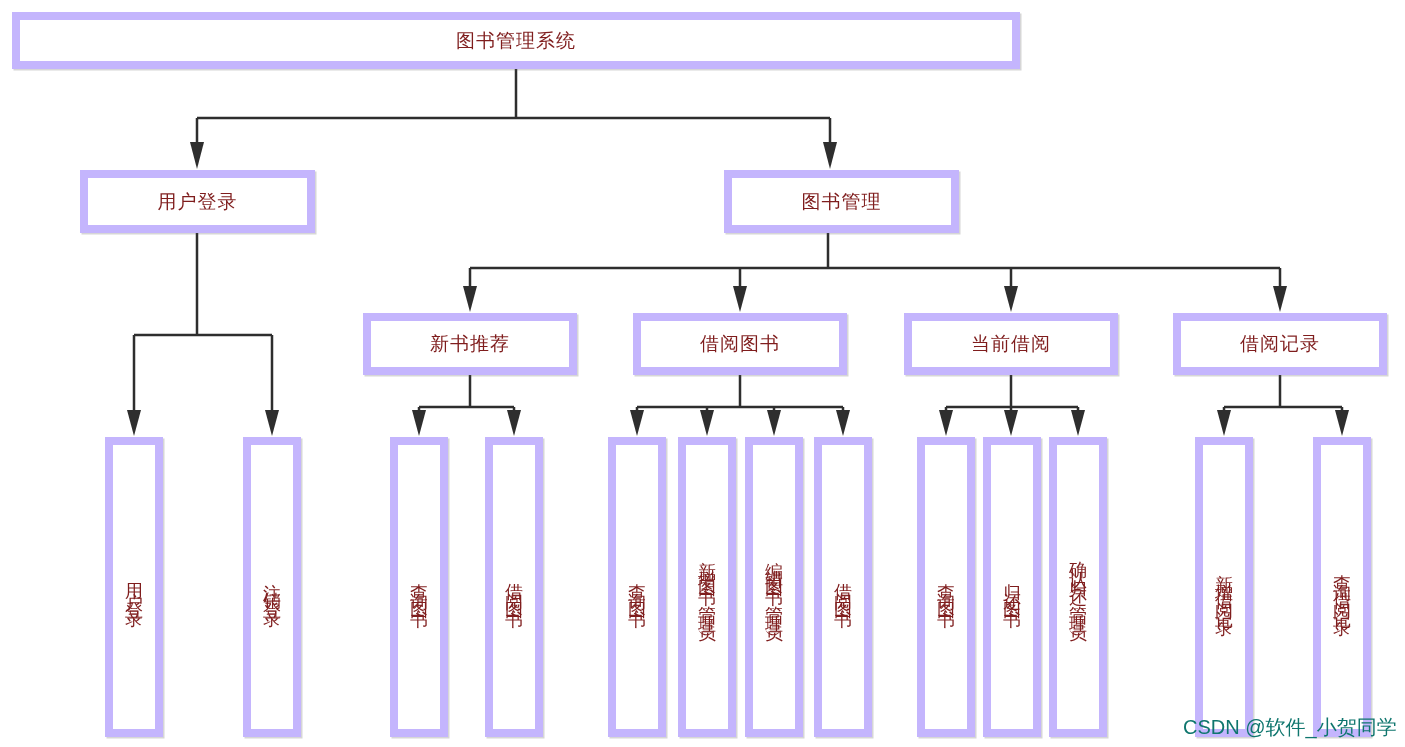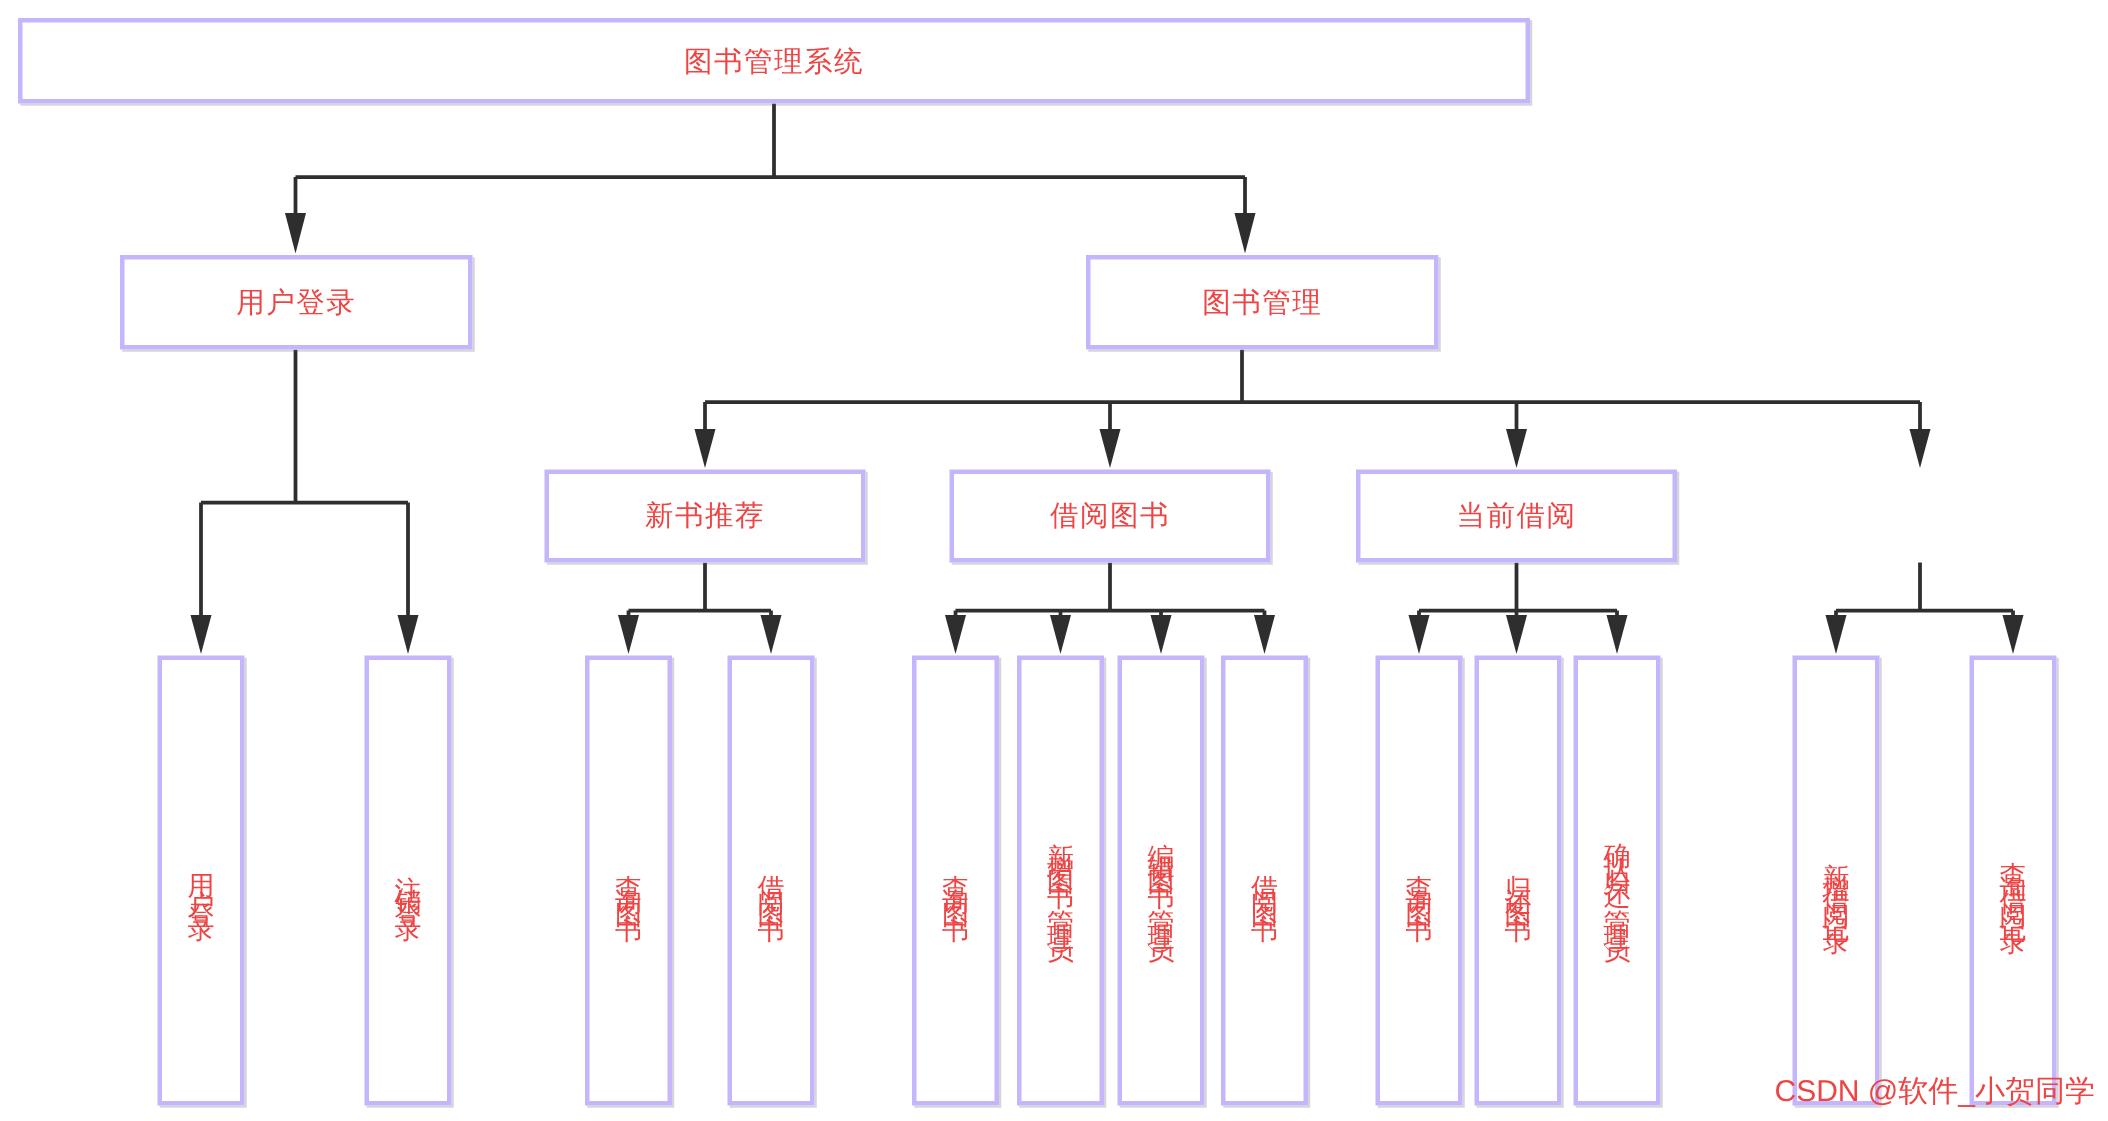--- a/index.html
+++ b/index.html
@@ -1,25 +1,25 @@
 <!DOCTYPE html>
 <html><head>
 <meta charset="utf-8">
 <style>
   html,body{margin:0;padding:0;background:#ffffff;}
   .stage{position:relative;width:1405px;height:747px;background:#ffffff;overflow:hidden;
          font-family:"Liberation Sans",sans-serif;}
   .wires{position:absolute;left:0;top:0;width:1405px;height:747px;}
-  .node{position:absolute;box-sizing:border-box;border:3px solid #c4b5fd;background:#ffffff;
-        display:flex;align-items:center;justify-content:center;color:#ef4444;
+  .node{position:absolute;box-sizing:border-box;border:8px solid #c4b5fd;background:#ffffff;
+        display:flex;align-items:center;justify-content:center;color:#7f1d1d;
         box-shadow:1.5px 1.5px 0 rgba(90,90,90,0.25);}
   .h{font-size:19px;letter-spacing:1px;white-space:nowrap;}
   .v{writing-mode:vertical-rl;text-orientation:mixed;font-size:18px;letter-spacing:9px;
      line-height:1;}
-  .watermark{position:absolute;left:1183px;top:714px;font-size:20px;color:#ef4444;
+  .watermark{position:absolute;left:1183px;top:714px;font-size:20px;color:#0f766e;
              white-space:nowrap;z-index:5;}
   
   .n-root{left:12px;top:12px;width:1008px;height:57px;}
   
   .n-ulogin{left:80px;top:170px;width:235px;height:63px;}
   .n-bmgmt{left:724px;top:170px;width:235px;height:63px;}
   
   .n-l3{top:313px;width:214px;height:62px;}
   .n-nrec{left:363px;} .n-bbor{left:633px;} .n-cbor{left:904px;} .n-brec{left:1173px;}
   
@@ -68,20 +68,21 @@
   </svg>
 
   <div class="node h n-root">图书管理系统</div>
 
   <div class="node h n-ulogin">用户登录</div>
   <div class="node h n-bmgmt">图书管理</div>
 
   <div class="node h n-l3 n-nrec">新书推荐</div>
   <div class="node h n-l3 n-bbor">借阅图书</div>
   <div class="node h n-l3 n-cbor">当前借阅</div>
+  <div class="node h n-l3 n-brec">借阅记录</div>
 
   <div class="node v n-leaf x1">用户登录</div>
   <div class="node v n-leaf x2">注销登录</div>
 
   <div class="node v n-leaf x3">查询图书</div>
   <div class="node v n-leaf x4">借阅图书</div>
 
   <div class="node v n-leaf x5">查询图书</div>
   <div class="node v n-leaf x6">新增图书（管理员）</div>
   <div class="node v n-leaf x7">编辑图书（管理员）</div>

